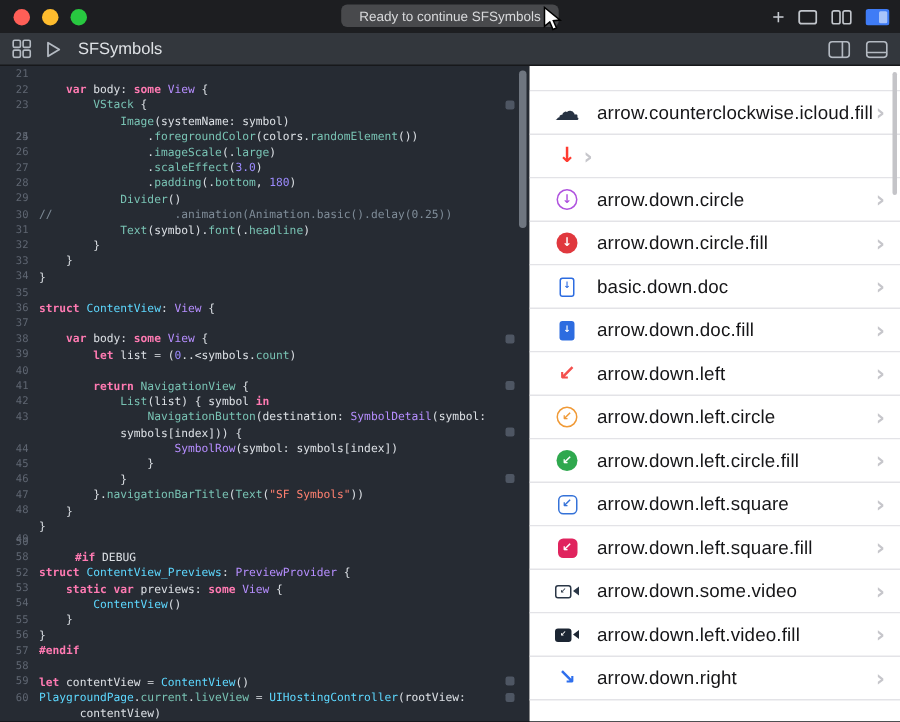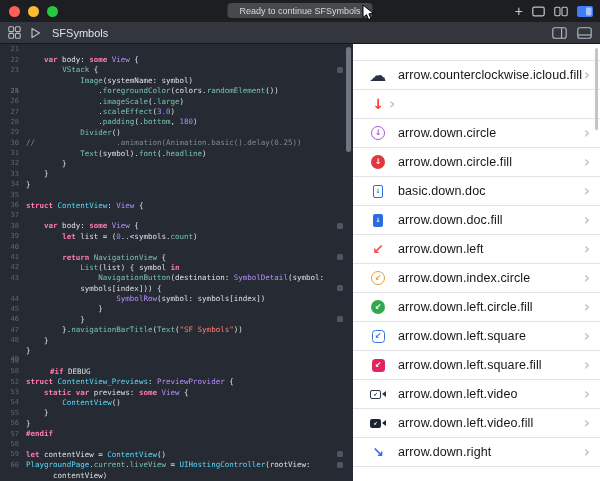--- a/index.html
+++ b/index.html
@@ -206,21 +206,21 @@
             <span class="sym-icon" style="color: rgb(244, 80, 77); font-size: 14px; font-weight: bold;">↙</span>
             <span class="sym-label">arrow.down.left</span>
             <span class="sym-chevron">›</span>
           </div>
           <div class="sym-row">
             <span class="sym-icon">
               <span class="shp" style="width: 14px; height: 14px; border-radius: 50%; border: 1.3px solid rgb(240, 154, 55);">
                 <span style="font-size: 8px; line-height: 1; font-weight: bold; color: rgb(240, 154, 55);">↙</span>
               </span>
             </span>
-            <span class="sym-label">arrow.down.index.circle</span>
+            <span class="sym-label">arrow.down.left.circle</span>
             <span class="sym-chevron">›</span>
           </div>
           <div class="sym-row">
             <span class="sym-icon">
               <span class="shp" style="width: 14px; height: 14px; border-radius: 50%; background: rgb(47, 168, 78);">
                 <span style="font-size: 8px; line-height: 1; font-weight: bold; color: rgb(255, 255, 255);">↙</span>
               </span>
             </span>
             <span class="sym-label">arrow.down.left.circle.fill</span>
             <span class="sym-chevron">›</span>
@@ -245,21 +245,21 @@
           </div>
           <div class="sym-row">
             <span class="sym-icon">
               <span class="vid">
                 <span class="shp" style="width: 11px; height: 9px; border-radius: 2px; border: 1.2px solid rgb(42, 54, 70);">
                   <span style="font-size: 5px; line-height: 1; font-weight: bold; color: rgb(42, 54, 70);">↙</span>
                 </span>
                 <span class="vid-tri" style="border-right: 4px solid rgb(42, 54, 70);"></span>
               </span>
             </span>
-            <span class="sym-label">arrow.down.left.video</span>
+            <span class="sym-label">arrow.down.some.video</span>
             <span class="sym-chevron">›</span>
           </div>
           <div class="sym-row">
             <span class="sym-icon">
               <span class="vid">
                 <span class="shp" style="width: 11px; height: 9px; border-radius: 2px; background: rgb(28, 38, 51);">
                   <span style="font-size: 5px; line-height: 1; font-weight: bold; color: rgb(255, 255, 255);">↙</span>
                 </span>
                 <span class="vid-tri" style="border-right: 4px solid rgb(28, 38, 51);"></span>
               </span>

